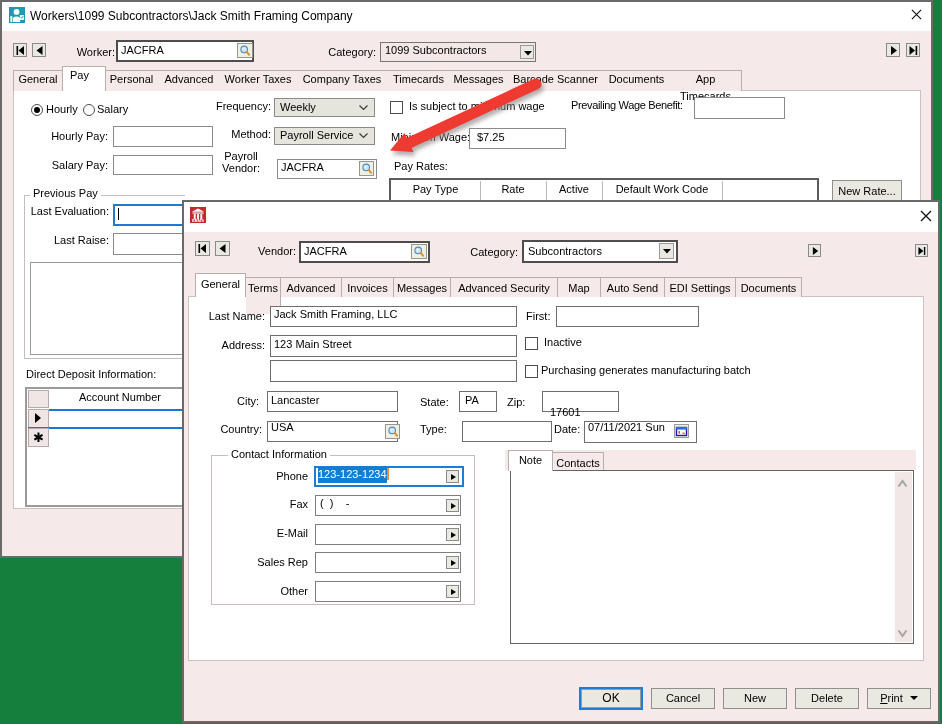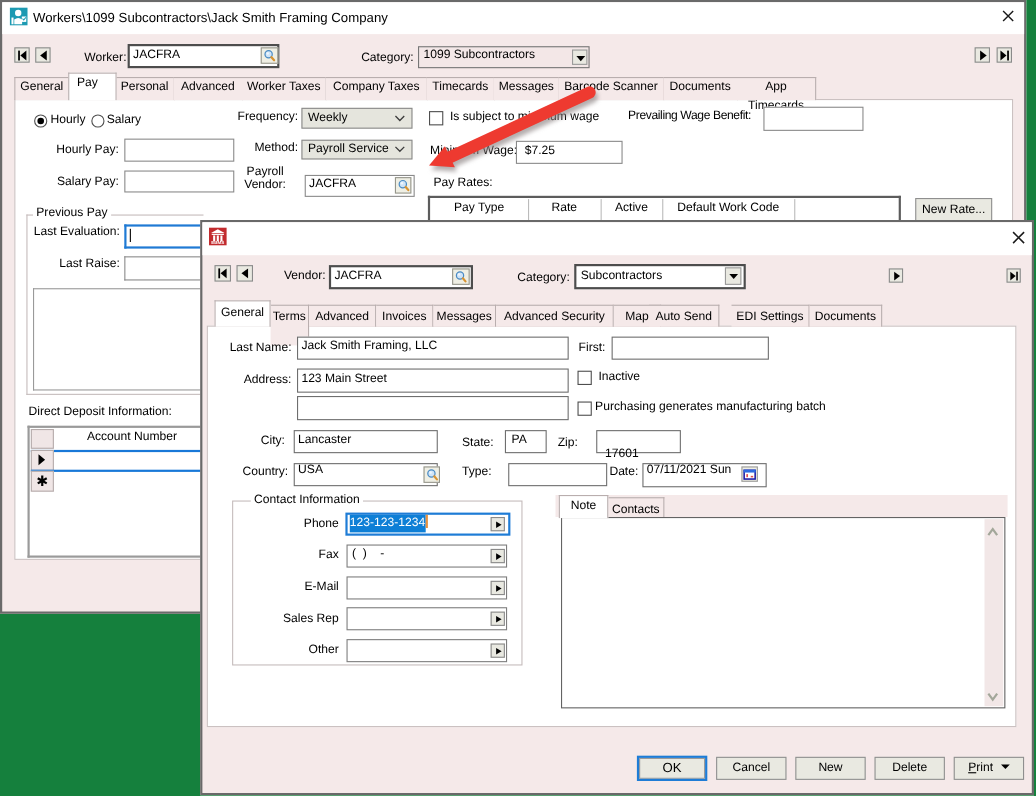--- a/index.html
+++ b/index.html
@@ -226,21 +226,21 @@
       </div>
 
  <div class="pane" style="left:6px;top:96px;width:736px;height:365px;"></div>
  <div class="tab tabon" style="left:13px;top:73px;width:51px;height:24px;line-height:21px;">General</div>
  <div class="tab" style="left:64px;top:77px;width:35px;height:37px;line-height:21px;">Terms</div>
  <div class="tab" style="left:99px;top:77px;width:61px;height:20px;line-height:21px;">Advanced</div>
  <div class="tab" style="left:160px;top:77px;width:52px;height:20px;line-height:21px;">Invoices</div>
  <div class="tab" style="left:212px;top:77px;width:57px;height:20px;line-height:21px;">Messages</div>
  <div class="tab" style="left:269px;top:77px;width:107px;height:20px;line-height:21px;">Advanced Security</div>
  <div class="tab" style="left:376px;top:77px;width:43px;height:20px;line-height:21px;">Map</div>
- <div class="tab" style="left:408px;top:77px;width:64px;height:20px;line-height:21px;">Auto Send</div>
+ <div class="tab" style="left:419px;top:77px;width:64px;height:20px;line-height:21px;">Auto Send</div>
  <div class="tab" style="left:483px;top:77px;width:71px;height:20px;line-height:21px;">EDI Settings</div>
  <div class="tab" style="left:554px;top:77px;width:66px;height:20px;line-height:21px;">Documents</div>
 
  <div class="lbl r" style="left:23px;top:110px;width:60px;">Last Name:</div>
  <div class="fld" style="left:88px;top:106px;width:247px;height:21px;border-color:#6e6e6e;"></div>
  <div class="ftx" style="left:92px;top:108px;">Jack Smith Framing, LLC</div>
  <div class="lbl" style="left:344px;top:110px;">First:</div>
  <div class="fld" style="left:374px;top:106px;width:143px;height:21px;border-color:#6e6e6e;"></div>
  <div class="lbl r" style="left:23px;top:139px;width:60px;">Address:</div>
  <div class="fld" style="left:88px;top:135px;width:247px;height:22px;border-color:#6e6e6e;"></div>

